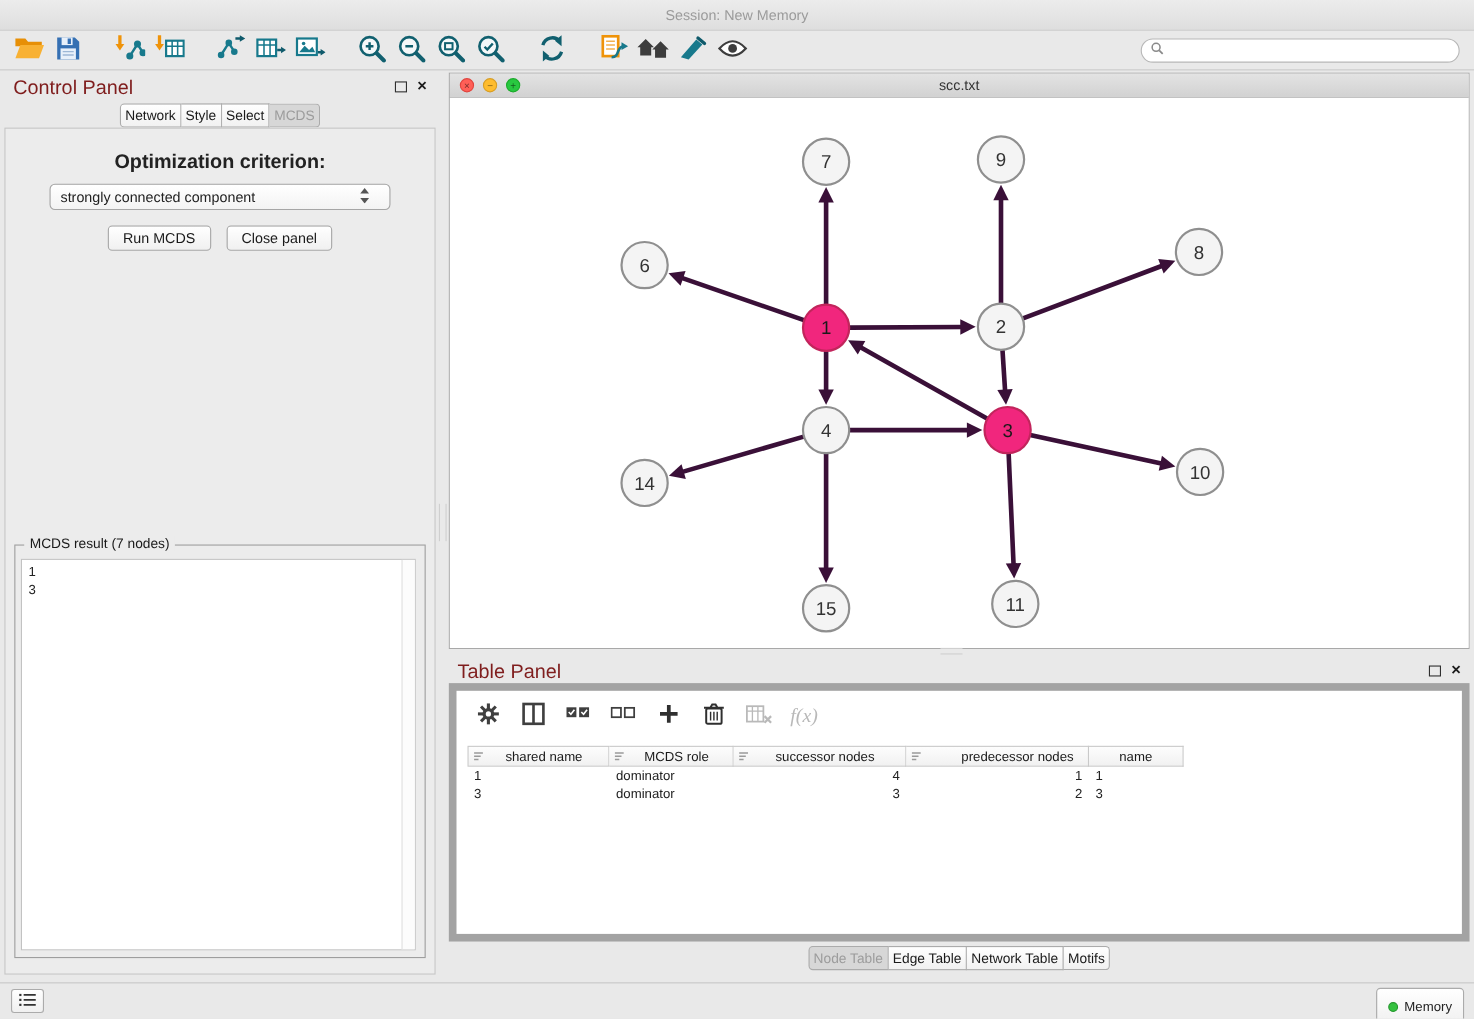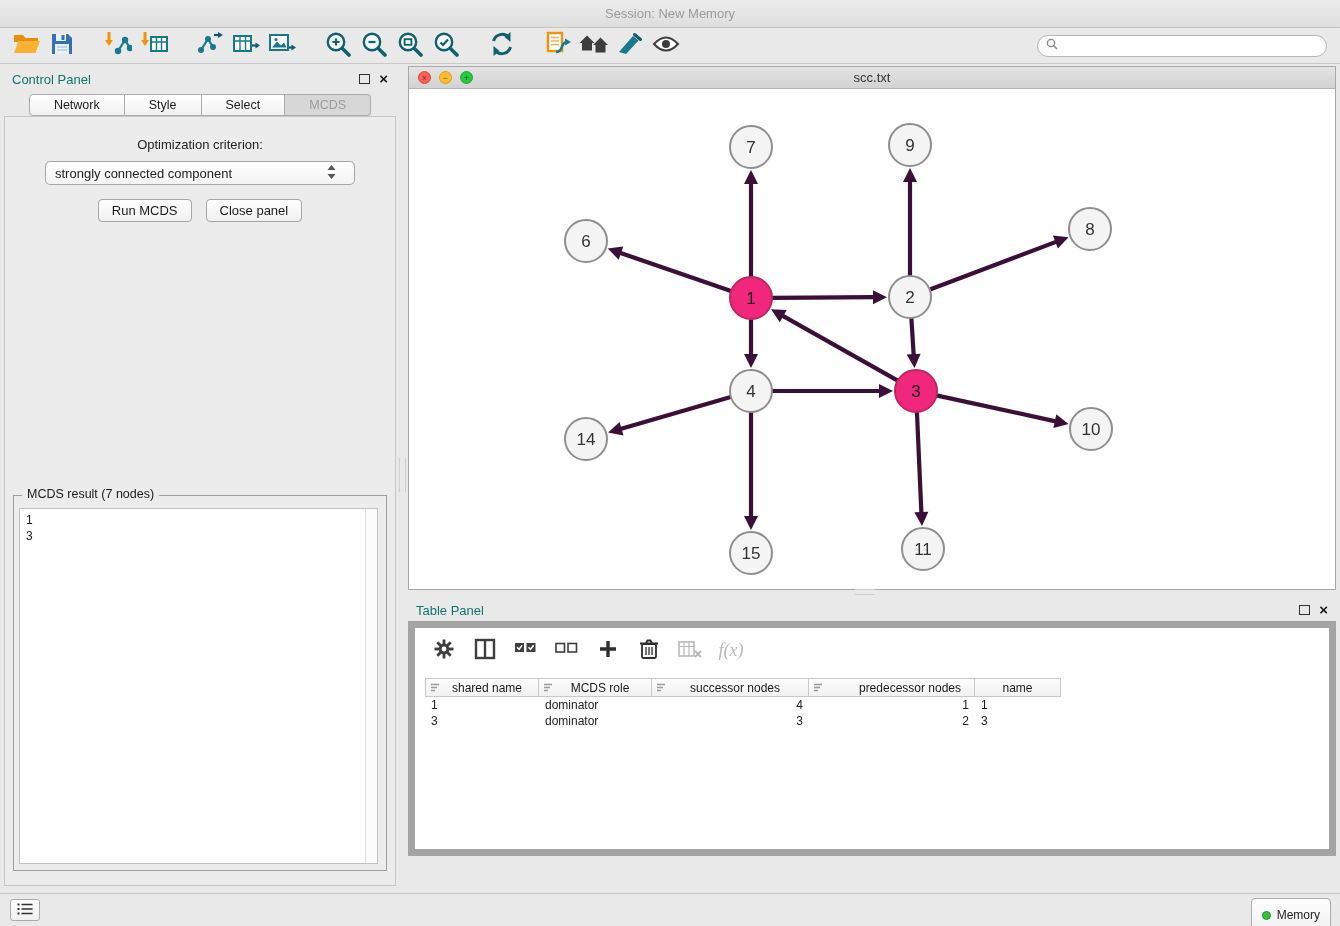--- a/index.html
+++ b/index.html
@@ -17,34 +17,34 @@
   .tbtn { width:36px; height:32px; display:flex; align-items:center; justify-content:center; border-radius:4px; }
   .tgap { width:20px; }
   .searchbox { margin-left:auto; margin-right:13px; width:290px; height:22px;
     background:#fff; border:1px solid #b7b7b7; border-radius:12px;
     display:flex; align-items:center; padding-left:8px; }
   .searchbox input { border:none; outline:none; flex:1; font-size:12px; background:transparent; margin-left:5px; font-family:"Liberation Sans",sans-serif;}
 
   
   .control-panel { position:absolute; left:4px; top:66px; width:392px; height:820px; }
   .panel-header { height:26px; display:flex; align-items:center; padding:0 8px; }
-  .panel-title { font-size:13px; color:#0f766e; }
+  .panel-title { font-size:18px; color:#7f1d1d; }
   .panel-header .spacer { flex:1; }
   .float-btn { width:11px; height:10px; border:1.5px solid #2f2f2f; margin-right:9px; }
   .close-btn { font-size:15px; font-weight:bold; color:#1a1a1a; line-height:12px; }
   .tabs-row { height:24px; display:flex; justify-content:center; align-items:flex-end; }
   .seg-tabs { display:flex; }
   .seg-tab { border:1px solid #ababab; border-left:none; background:linear-gradient(#ffffff,#f1f1f1);
-    padding:3px 24px; font-size:12.5px; color:#1a1a1a; }
+    padding:3px 4px; font-size:12.5px; color:#1a1a1a; }
   .seg-tab:first-child { border-left:1px solid #ababab; border-radius:4px 0 0 4px; }
   .seg-tab:last-child { border-radius:0 4px 4px 0; }
   .seg-tab.active { background:#d7d7d7; color:#9c9c9c; }
   .cp-content { position:absolute; left:0; right:0; top:50px; bottom:0;
     background:#ececec; border:1px solid #c6c6c6; }
-  .opt-label { text-align:center; margin-top:20px; font-size:13px; }
+  .opt-label { text-align:center; margin-top:20px; font-size:18px;font-weight:bold; }
   .dropdown { width:310px; height:24px; margin:9px auto 0 auto; background:linear-gradient(#ffffff,#f3f3f3);
     border:1px solid #a6a6a6; border-radius:5px; display:flex; align-items:center; padding:0 18px 0 9px; font-size:13px; }
   .dropdown .dd-label { flex:1; }
   .btn-row { display:flex; justify-content:center; gap:14px; margin-top:14px; }
   .mac-btn { background:linear-gradient(#ffffff,#f0f0f0); border:1px solid #a6a6a6; border-radius:4px;
     padding:3px 13px; font-size:13px; color:#1a1a1a; }
   .groupbox { position:absolute; left:8px; right:8px; top:378px; bottom:14px; border:1px solid #9e9e9e; }
   .groupbox-legend { position:absolute; top:-9px; left:8px; background:#ececec; padding:0 5px; font-size:12.5px; color:#1a1a1a; }
   .result-area { position:absolute; left:5px; top:12px; right:8px; bottom:6px; background:#fff; border:1px solid #c2c2c2;
     font-size:12px; line-height:16px; padding:3px 0 0 6px; }
@@ -76,21 +76,21 @@
   .tp-icon { width:26px; height:26px; display:flex; align-items:center; justify-content:center; }
   .fx-label { font-family:"Liberation Serif", serif; font-style:italic; font-size:18px; color:#b9b9b9; }
   .tbl { margin:6px 10px 0 10px; font-size:12px; }
   .tbl-head { display:flex; height:19px; }
   .th { border:1px solid #c9c9c9; border-left:none; background:linear-gradient(#fdfdfd,#f1f1f1);
     display:flex; align-items:center; padding:0 4px; }
   .th:first-child { border-left:1px solid #c9c9c9; }
   .th .th-label { flex:1; text-align:center; font-size:12px; color:#1a1a1a; }
   .tbl-row { display:flex; height:16px; align-items:center; }
   .td { padding:0 6px; overflow:hidden; white-space:nowrap; }
-  .c0 { width:114px; } .c1 { width:113px; } .c2 { width:157px; } .c3 { width:166px;gap:27px; } .c4 { width:86px; }
+  .c0 { width:129px; } .c1 { width:113px; } .c2 { width:157px; } .c3 { width:166px;gap:27px; } .c4 { width:86px; }
   .num { text-align:right; }
   .tp-tabs { position:absolute; left:0; right:0; bottom:4px; height:22px; display:flex; justify-content:center; }
 
   
   .statusbar { position:absolute; left:0; right:0; top:893px; height:33px; background:#e9e9e9; border-top:1px solid #c6c6c6; }
   .list-btn { position:absolute; left:10px; top:5px; width:30px; height:22px; background:linear-gradient(#fff,#f0f0f0);
     border:1px solid #ababab; border-radius:3px; display:flex; align-items:center; justify-content:center; }
   .memory-btn { position:absolute; right:9px; top:4px; height:22px; background:linear-gradient(#fff,#f0f0f0);
     border:1px solid #ababab; border-radius:4px; display:flex; align-items:center; padding:16px 10px; gap:6px; font-size:12px;text-align:center; }
   .green-dot { width:9px; height:9px; border-radius:50%; background:#35c13f; border:1px solid #23962c; }
@@ -550,20 +550,28 @@
       </div>
       <div class="tbl-row">
         <div class="td c0">3</div>
         <div class="td c1">dominator</div>
         <div class="td c2 num">3</div>
         <div class="td c3 num">2</div>
         <div class="td c4">3</div>
       </div>
     </div>
   </div>
+  <div class="tp-tabs">
+    <div class="seg-tabs">
+      <span class="seg-tab active">Node Table</span>
+      <span class="seg-tab">Edge Table</span>
+      <span class="seg-tab">Network Table</span>
+      <span class="seg-tab">Motifs</span>
+    </div>
+  </div>
 </div>
 
 <div class="statusbar">
   <div class="list-btn">
     <span>
       <svg width="16" height="12" viewBox="0 0 16 12">
           <path d="M4.5 1.5 h11 M4.5 6 h11 M4.5 10.5 h11" stroke="#333" stroke-width="1.6"></path>
           <rect x="0.5" y="0.5" width="2" height="2" fill="#333"></rect>
           <rect x="0.5" y="5" width="2" height="2" fill="#333"></rect>
           <rect x="0.5" y="9.5" width="2" height="2" fill="#333"></rect>

